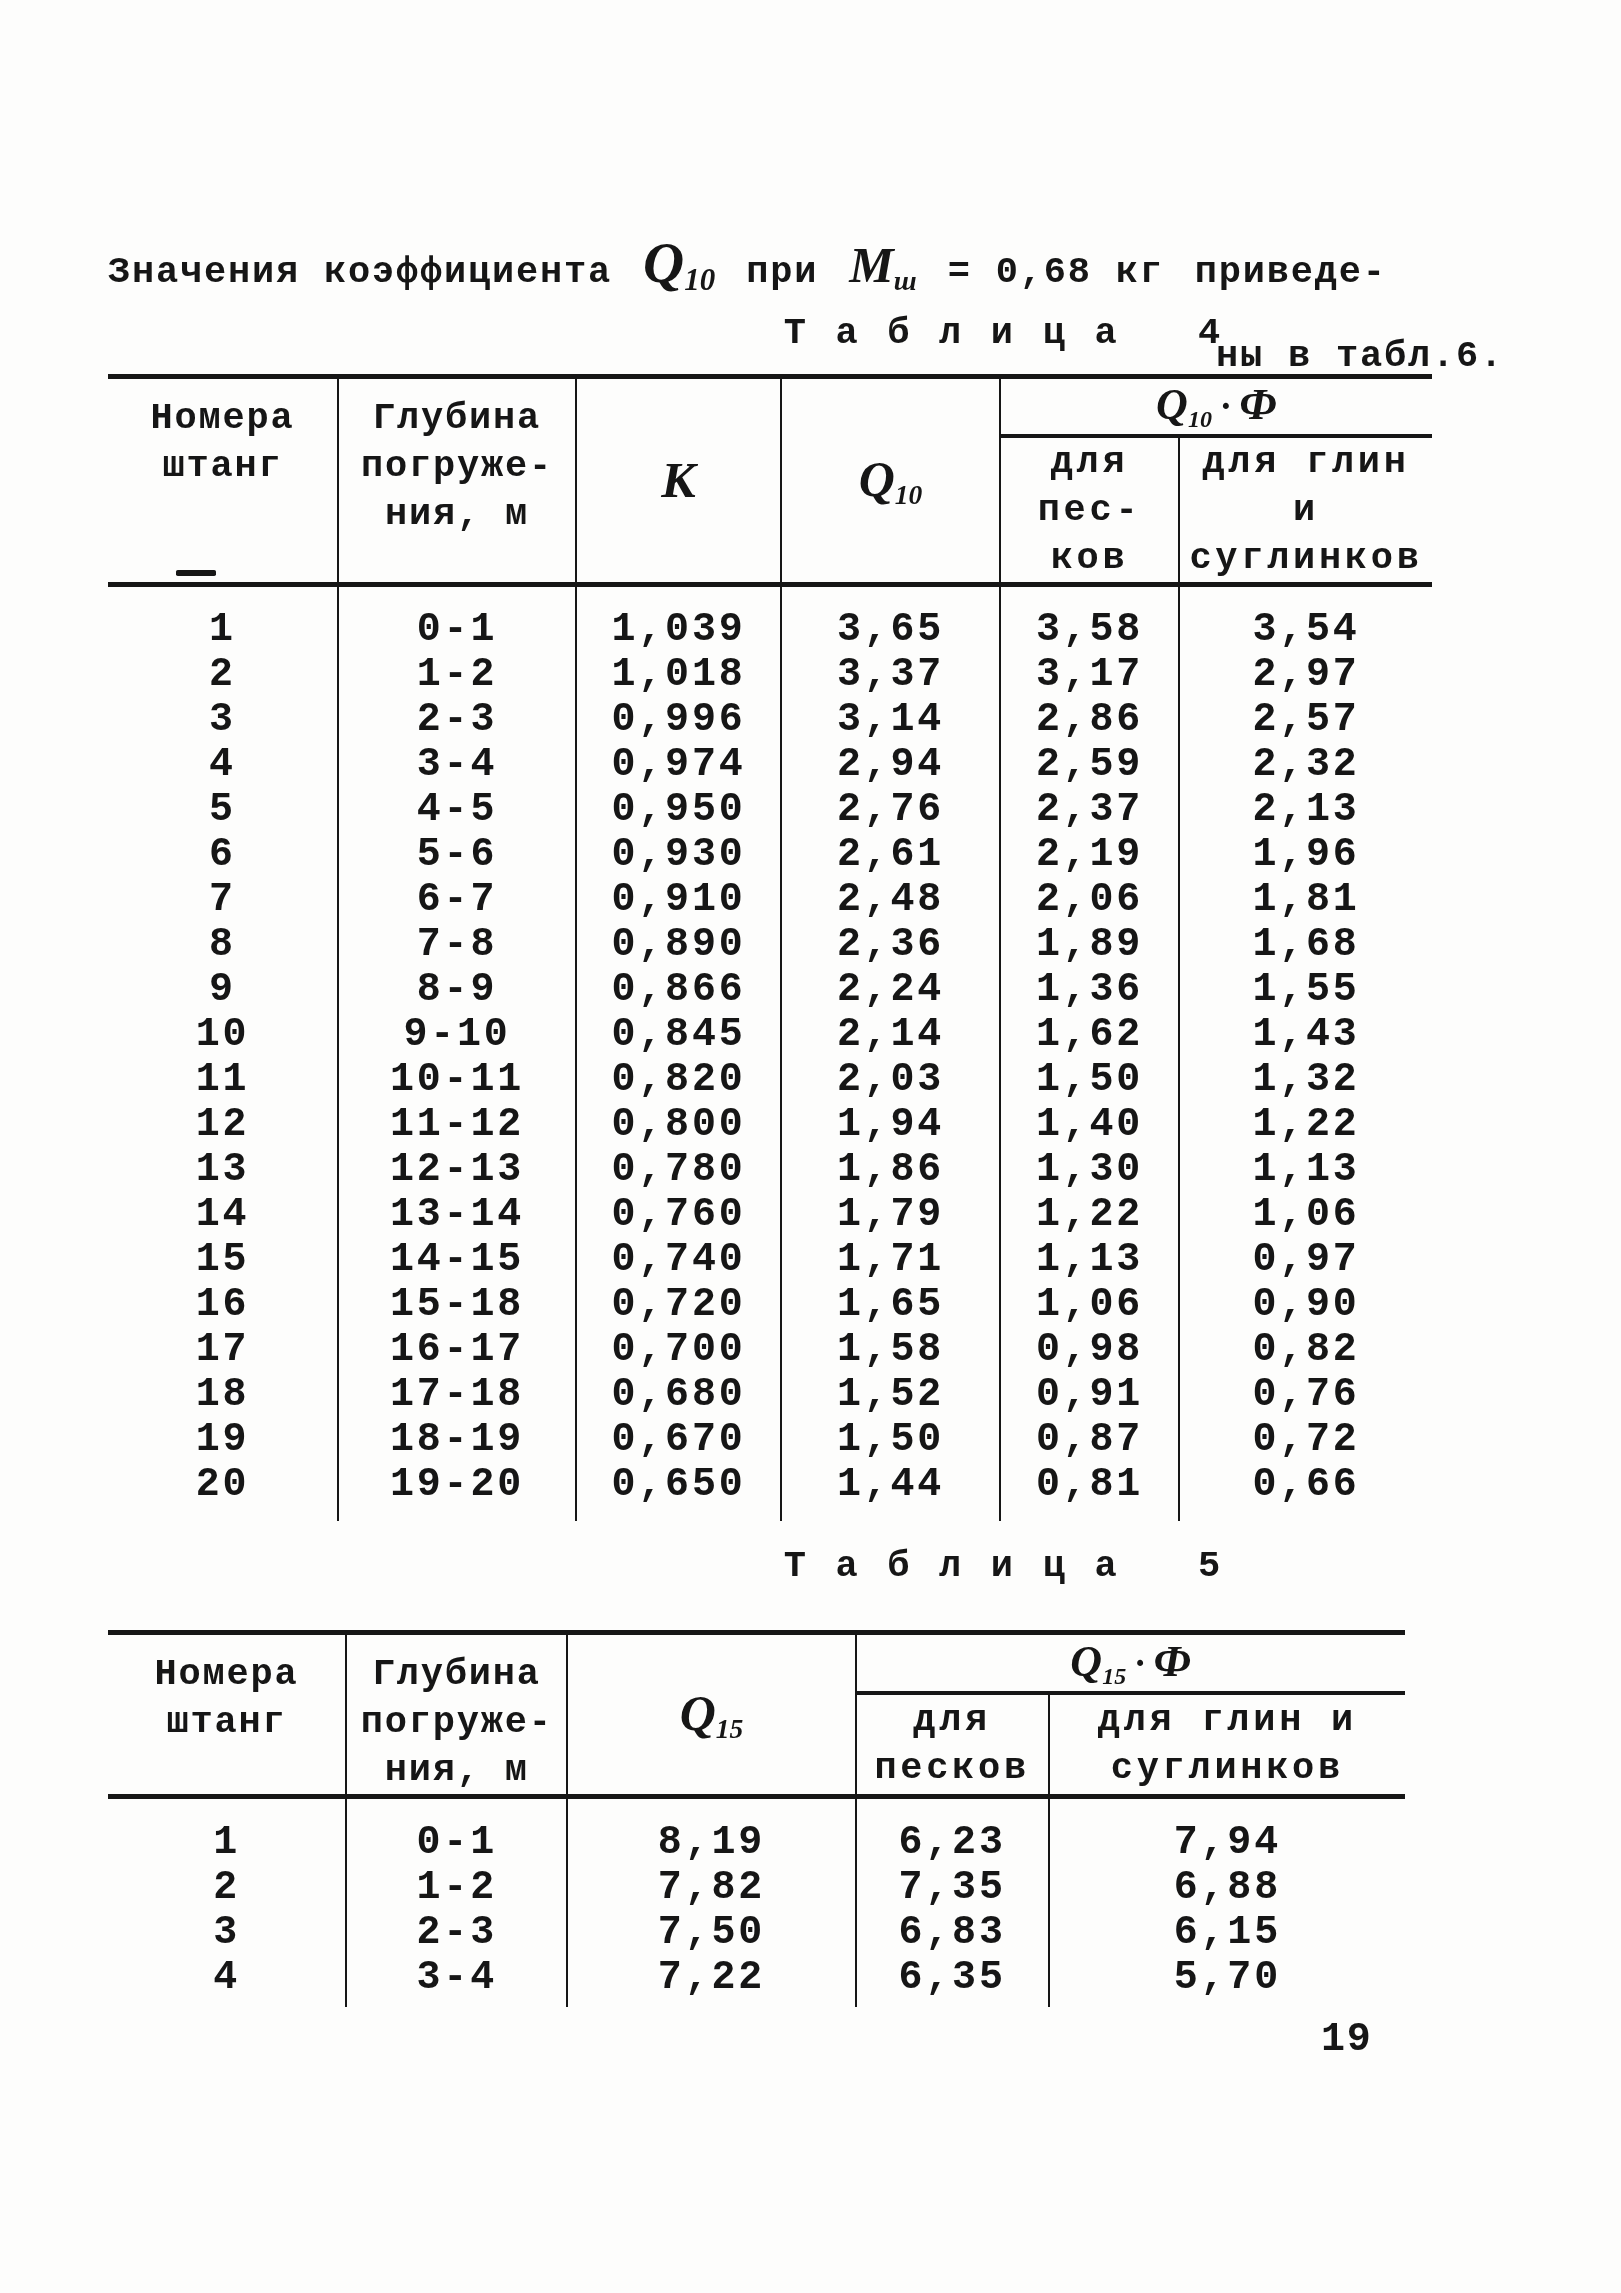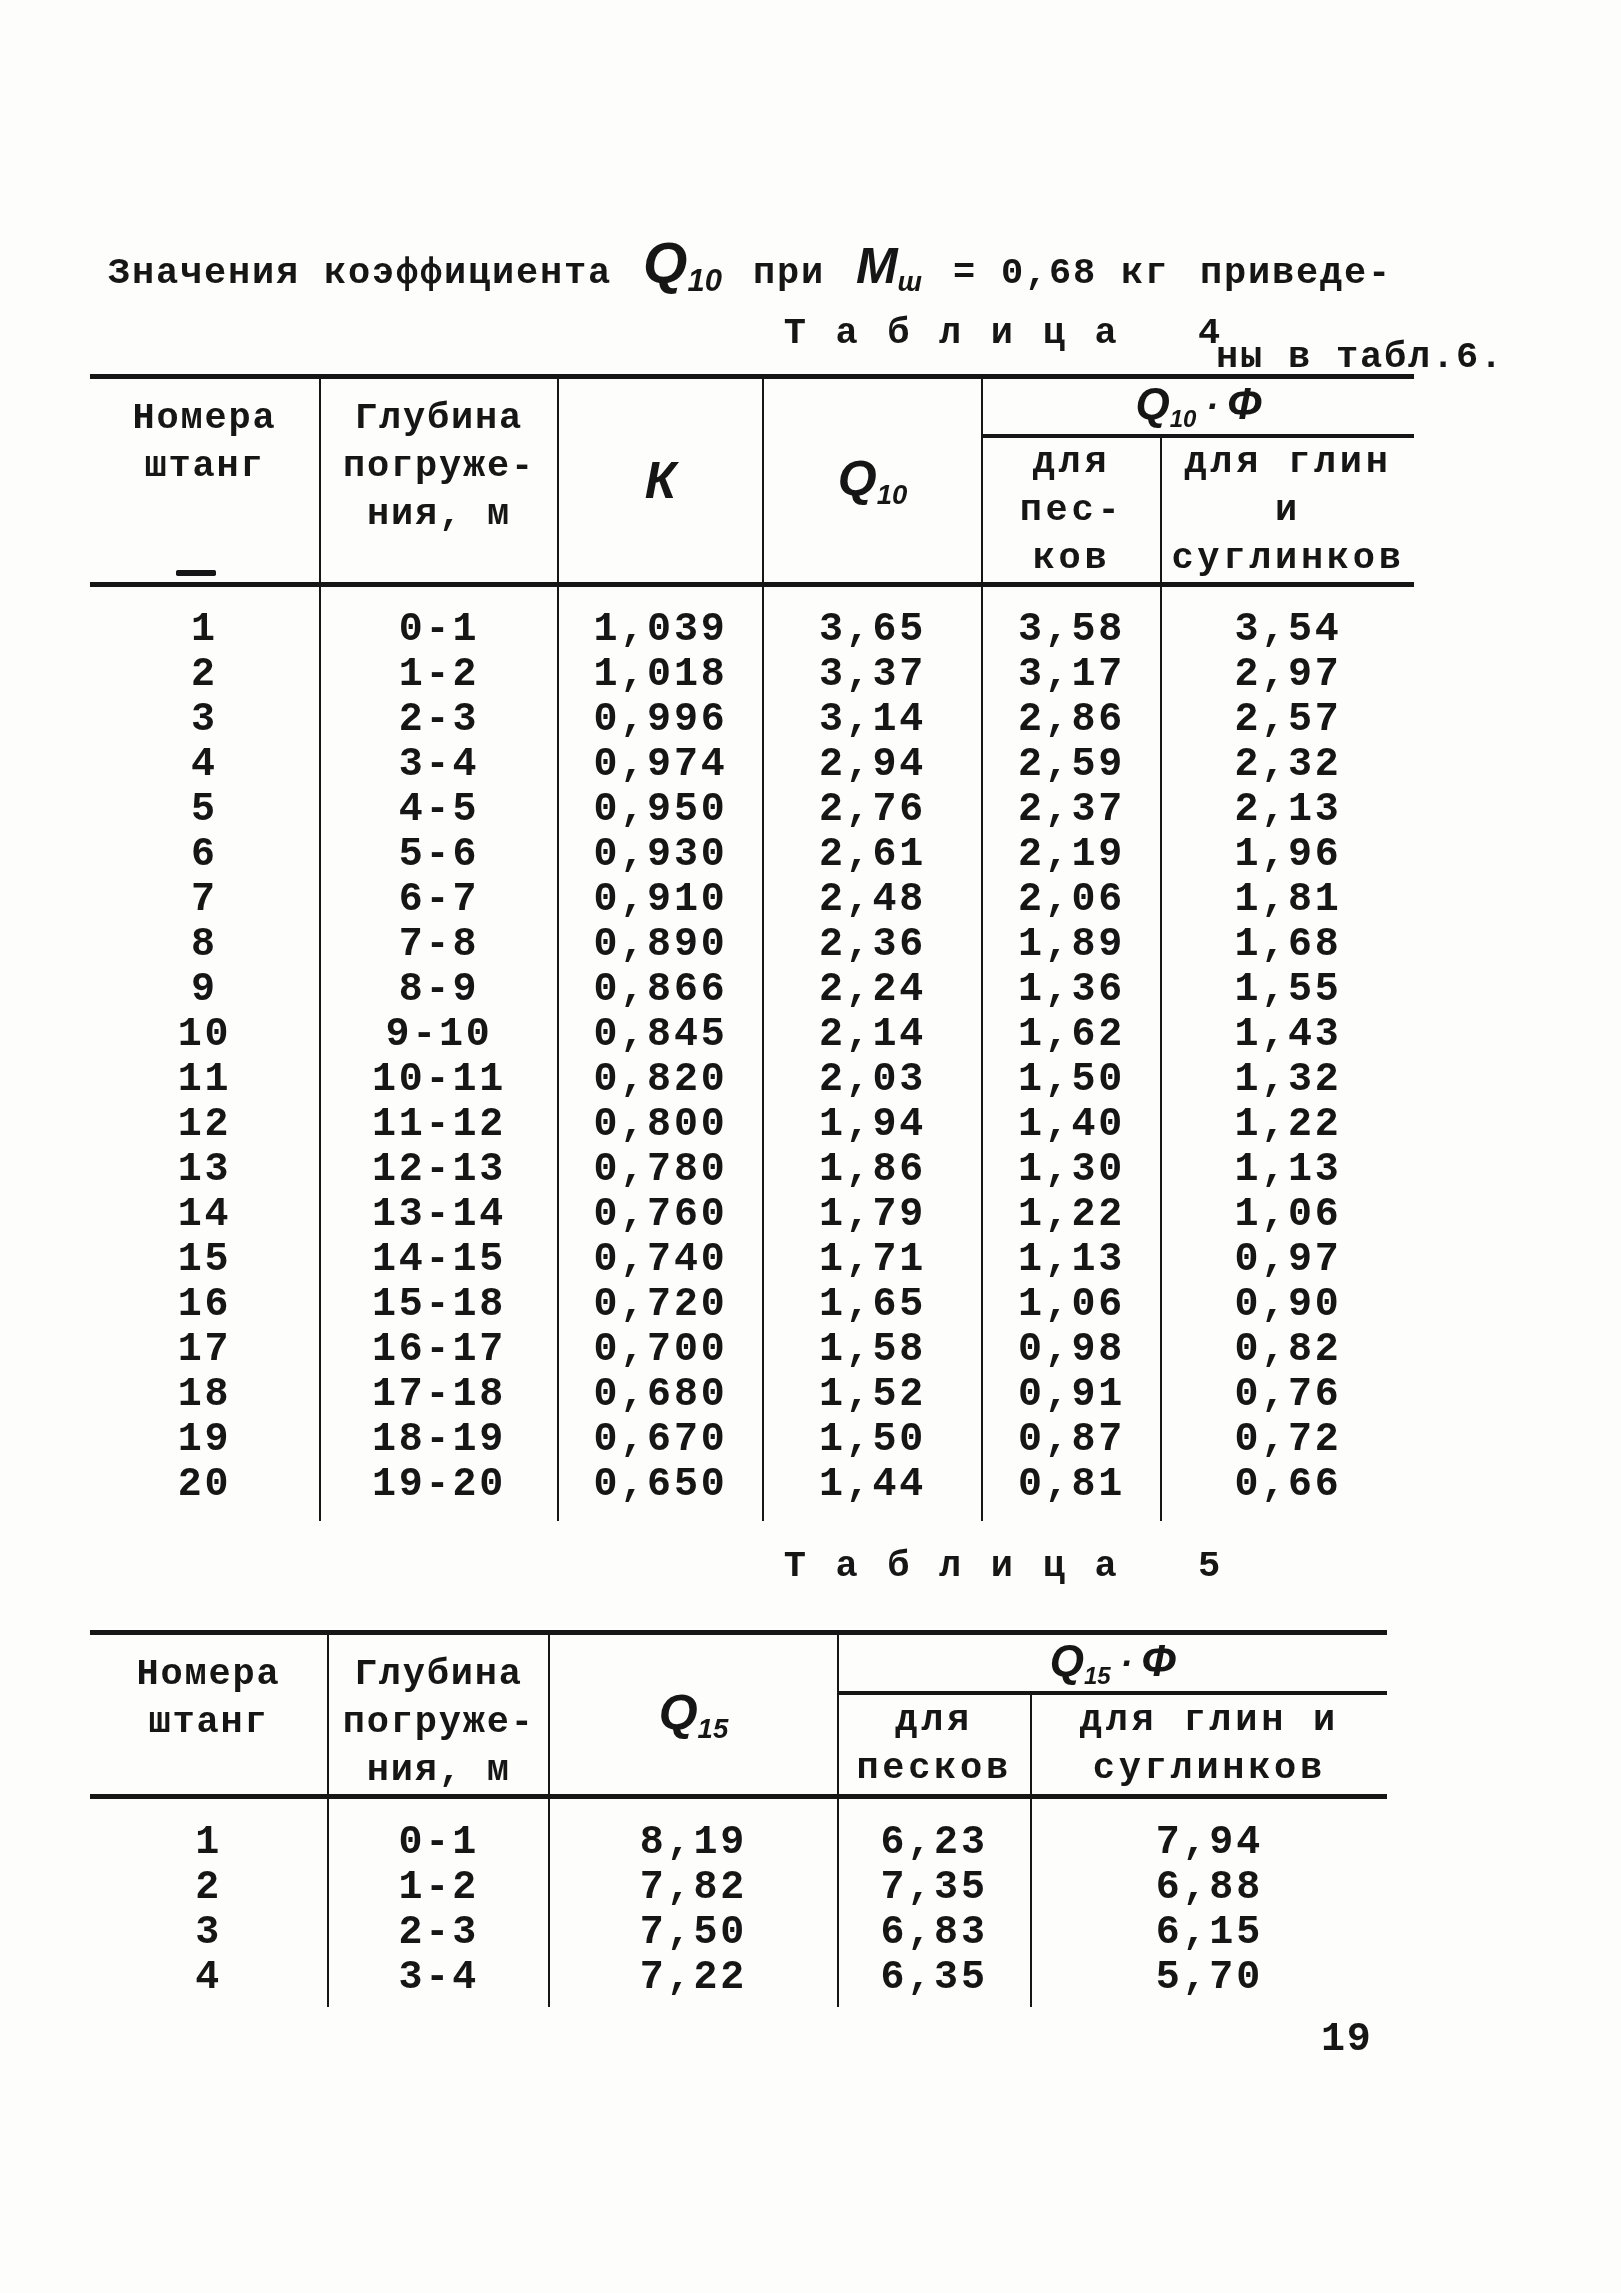--- a/index.html
+++ b/index.html
@@ -21,39 +21,39 @@
   
   .intro{
     position:absolute; left:108px; top:231px; width:1396px;
     font-size:37px; letter-spacing:1.8px; line-height:64px;
   }
   .intro-line1{display:flex; align-items:baseline; gap:31px; white-space:nowrap;}
   .intro-line2{margin-top:11px;text-align:right;}
 
   
   .hand{
-    font-family:Liberation Sans, sans-serif;
+    font-family:Liberation Serif, serif;
     font-style:italic; font-weight:bold; letter-spacing:0;
   }
   .coef .sym{font-size:57px;}
   .coef sub{font-size:31px; font-style:italic;}
   .mass .sym{font-size:50px;}
   .mass sub{font-size:27.5px; font-style:italic;}
 
   
   .tcaption{
     position:absolute; left:108px; width:1116px;
     text-align:right; font-size:37px; letter-spacing:3.7px; white-space:pre;
   }
   .cap4{top:312px;}
   .cap5{top:1545px;}
 
   
   .scan-table{
-    position:absolute; left:90px;
+    position:absolute; left:108px;
     border-collapse:collapse;
     border-top:5.5px solid var(--ink);
     table-layout:fixed;
   }
   .t4{top:374px; width:1324px;}
   .t5{top:1630px; width:1297px;}
 
   .scan-table th, .scan-table td{
     padding:0; text-align:center; font-weight:bold; color:var(--ink);
   }

